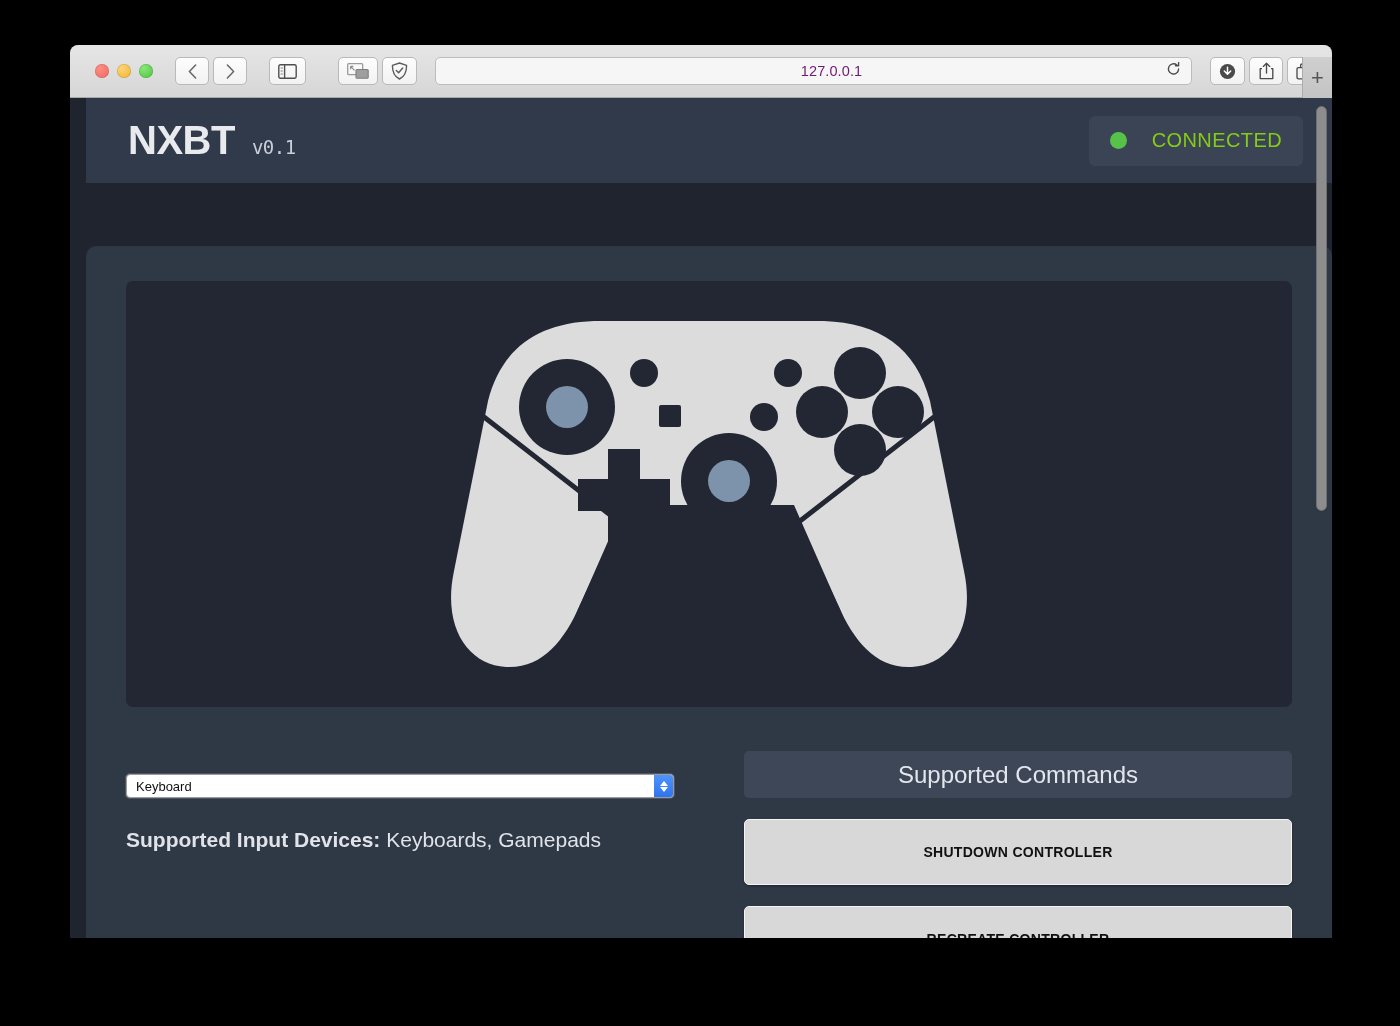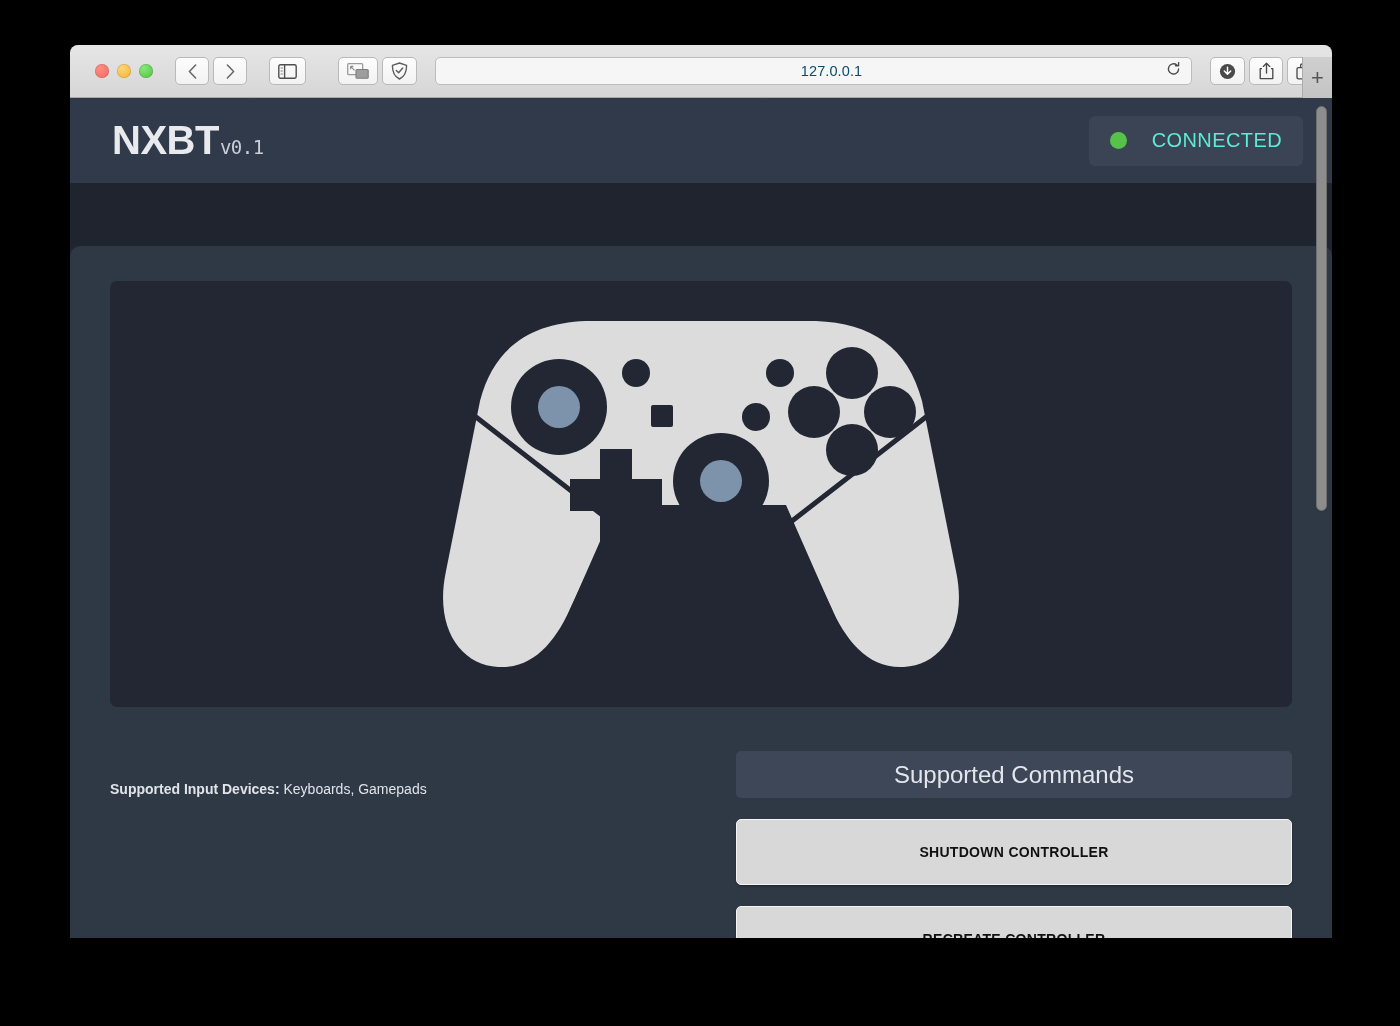--- a/index.html
+++ b/index.html
@@ -62,65 +62,66 @@
   .urlbar {
     flex: 1;
     height: 28px;
     margin: 0 18px;
     background: #f6f6f6;
     border: 1px solid #bcbcbc;
     border-radius: 5px;
     display: flex; align-items: center; justify-content: center;
     position: relative;
   }
-  .urltext { font-size: 14.5px; color: #0c4a6e; letter-spacing: .1px; margin-left: 36px; }
+  .urltext { font-size: 14.5px; color: #701a75; letter-spacing: .1px; margin-left: 36px; }
   .reload  { position: absolute; right: 10px; top: 50%; transform: translateY(-50%); color: #4a4a4a; }
 
   .newtab {
     width: 30px; height: 41px;
     background: linear-gradient(to bottom, #cfcfcf, #c4c4c4);
     border-left: 1px solid #ababab;
     display: flex; align-items: center; justify-content: center;
     font-size: 22px; color: #555; font-weight: 300;
     position: absolute; right: 0; top: 12px;
   }
 
   
   .viewport {
     position: relative;
     height: 840px;
     background: #20242e;
     overflow: hidden;
+    padding-left: 16px;
   }
 
   
   .app-header {
     height: 85px;
     background: #303a4a;
     display: flex; align-items: center; justify-content: space-between;
     padding: 0 29px 0 42px;
   }
   .brand { display: flex; align-items: baseline; }
   .brand-name {
     font-size: 40px; font-weight: bold; color: #e8eaee;
     letter-spacing: -0.5px;
   }
   .brand-ver {
     font-family: "DejaVu Sans Mono", monospace;
-    font-size: 19px; color: #c9ced8; margin-left: 1px; letter-spacing: -0.5px;
+    font-size: 19px; color: #c9ced8; margin-left: 17px; letter-spacing: -0.5px;
   }
   .status-badge {
     background: #3a4454;
     border-radius: 6px;
     height: 50px;
     padding: 0 21px;
     display: flex; align-items: center; gap: 13px;
   }
   .status-dot { width: 17px; height: 17px; border-radius: 50%; background: #57c24a; }
-  .status-text { font-size: 20px; color: #5eead4; letter-spacing: .4px; margin-left: 12px; }
+  .status-text { font-size: 20px; color: #84cc16; letter-spacing: .4px; margin-left: 12px; }
 
   
   .nav-strip { height: 63px; background: #20242e; }
 
   
   .panel {
     background: #2f3845;
     border-radius: 10px 10px 0 0;
     min-height: 700px;
     padding: 35px 40px 0 40px;
@@ -170,21 +171,21 @@
     align-items: center; justify-content: center;
     gap: 1px;
     color: #fff;
   }
   .chev { width: 0; height: 0; border-left: 4px solid transparent; border-right: 4px solid transparent; }
   .chev.up   { border-bottom: 5px solid #fff; }
   .chev.down { border-top: 5px solid #fff; }
 
   .supported {
     margin-top: 30px;
-    font-size: 14px;
+    font-size: 21px;
     color: #e0e3e9;
   }
   .supported b { font-weight: bold; }
 
   .cmd-btn {
     margin-top: 21px;
     height: 66px;
     background: #d8d8d8;
     border: 1px solid #f4f4f4;
     border-radius: 5px;
@@ -361,20 +362,27 @@
 
           <circle cx="285" cy="172" r="48" fill="#222733"></circle>
           <circle cx="285" cy="172" r="21" fill="#7d93ab"></circle>
         </svg>
       </div>
 
       <div class="columns">
 
         <div class="col">
 
+          <div class="select-wrap">
+            <span class="select-value">Keyboard</span>
+            <span class="select-stepper">
+              <span class="chev up"></span>
+              <span class="chev down"></span>
+            </span>
+          </div>
 
           <div class="supported">
             <b>Supported Input Devices:</b>
             <span>Keyboards, Gamepads</span>
           </div>
         </div>
 
         <div class="col">
           <div class="section-head">Supported Commands</div>
           <div class="cmd-btn">SHUTDOWN CONTROLLER</div>

